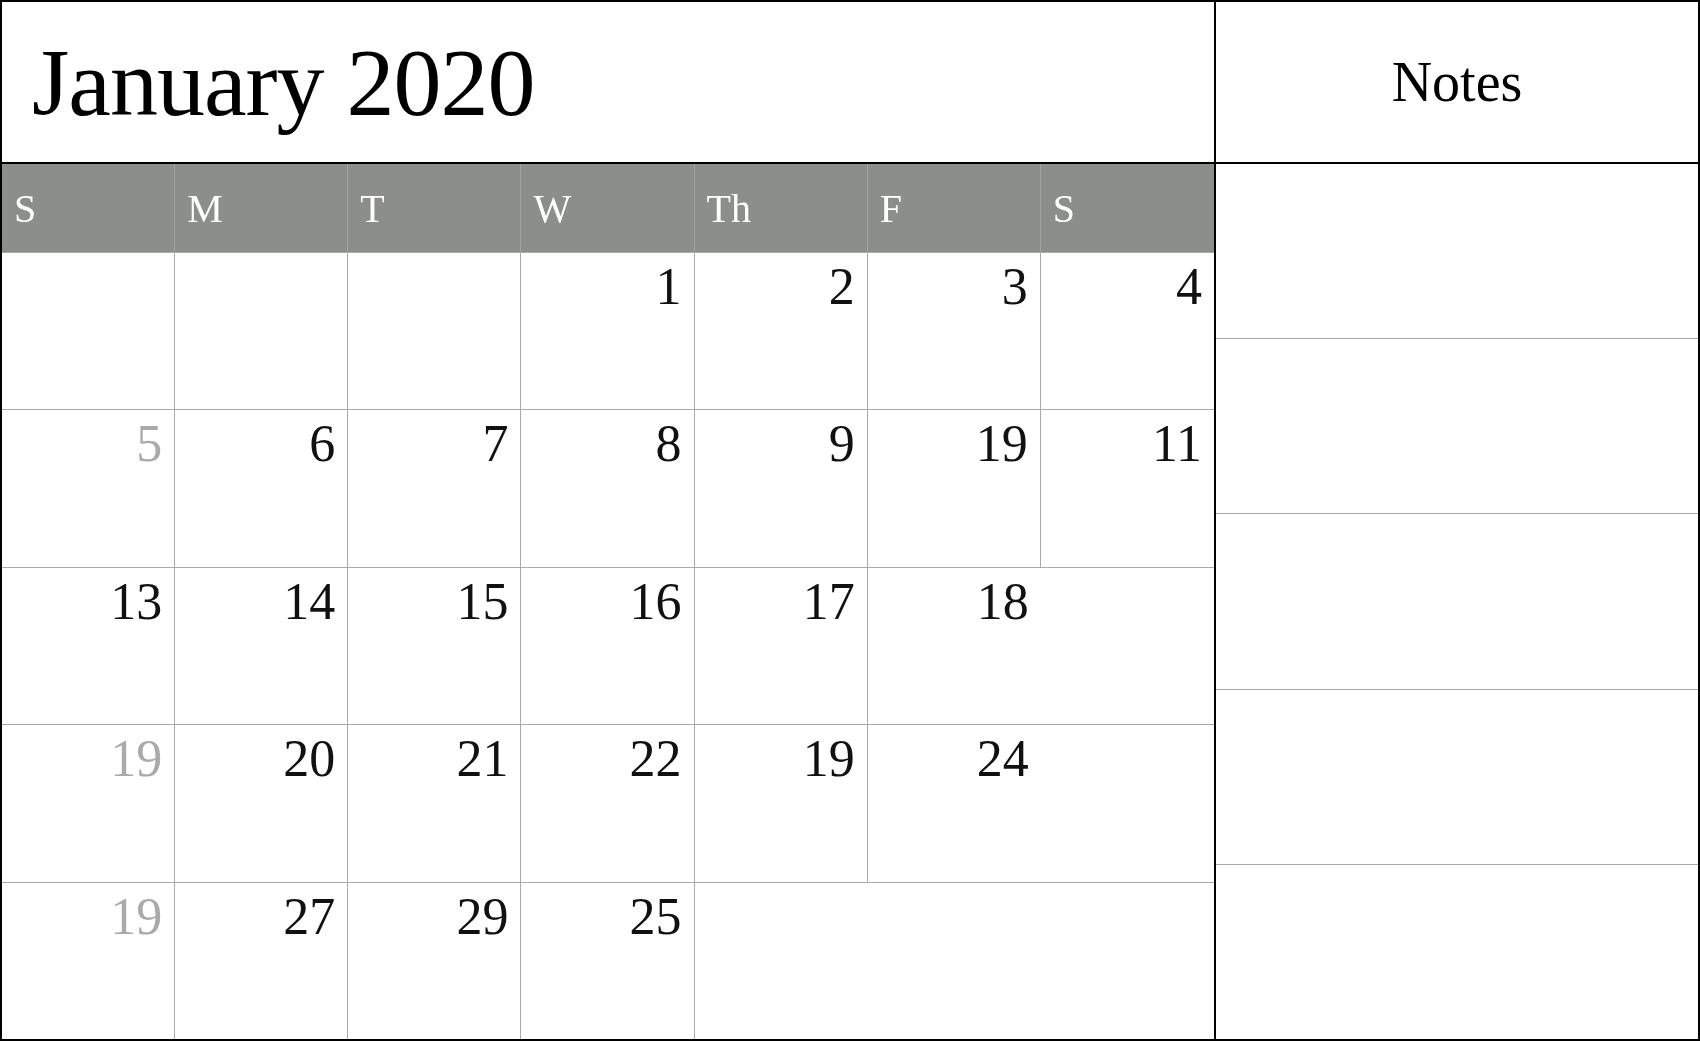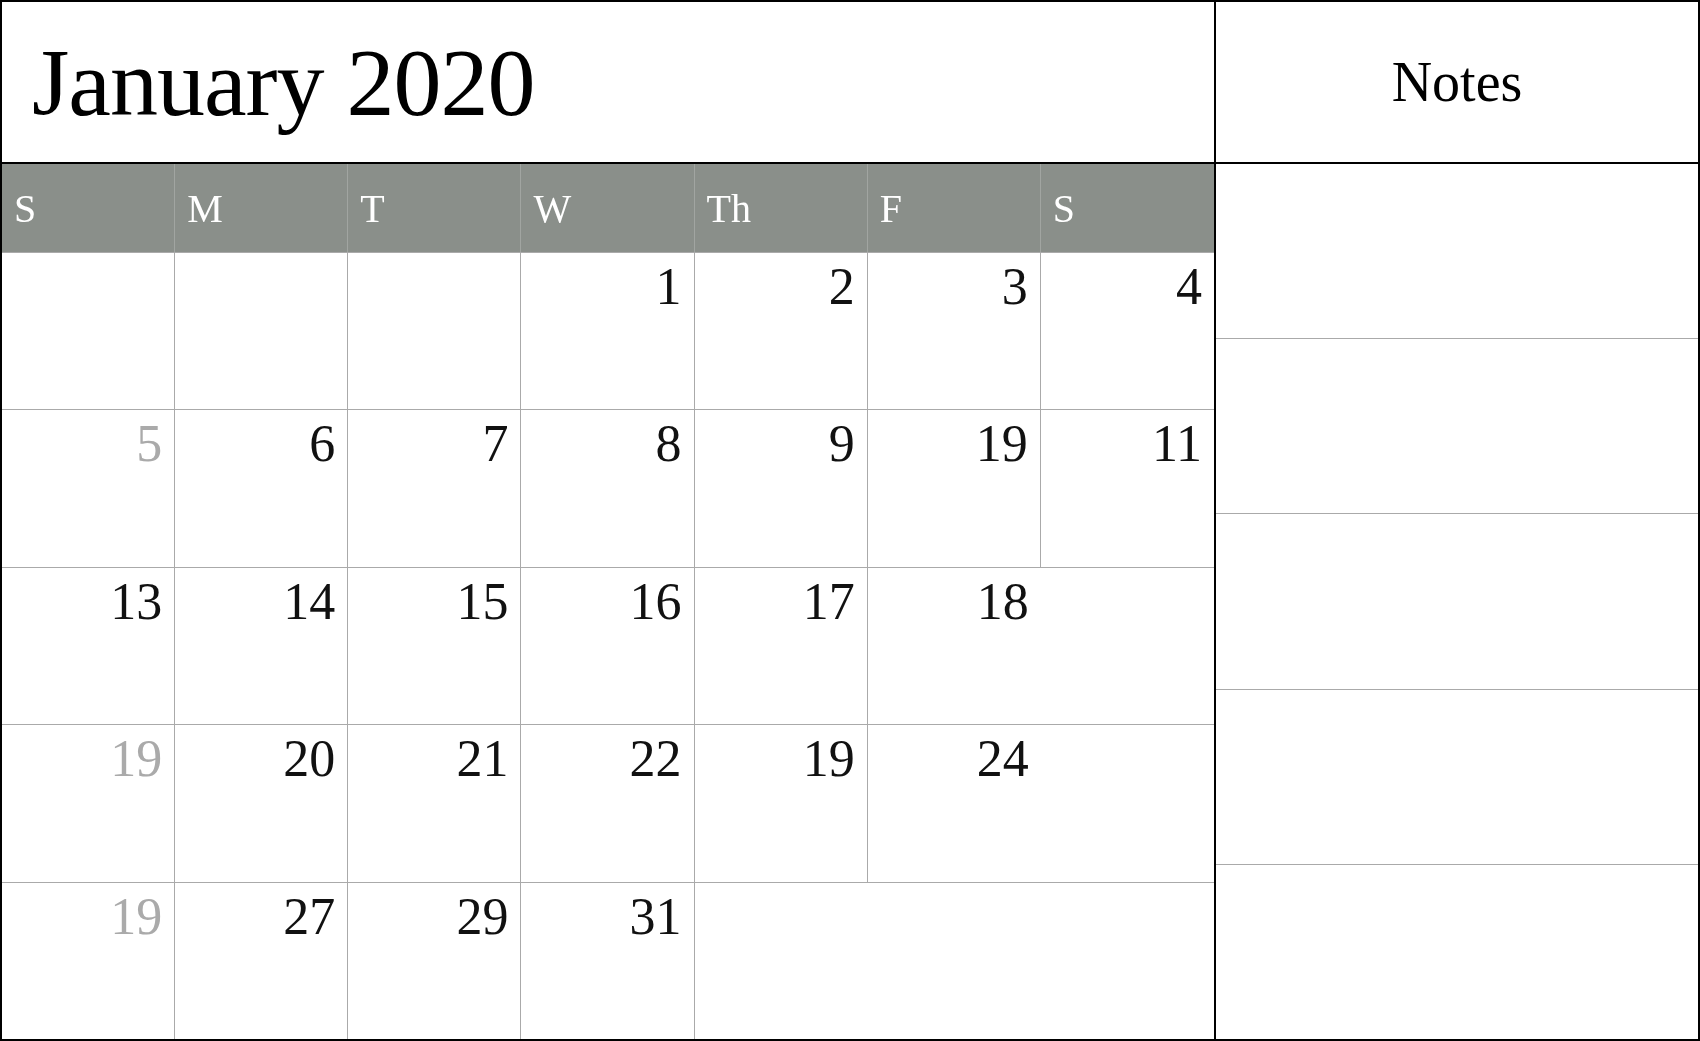--- a/index.html
+++ b/index.html
@@ -257,21 +257,21 @@
           <div class="calendar-cell">
             <span class="cell-number dimmed">19</span>
           </div>
           <div class="calendar-cell">
             <span class="cell-number">27</span>
           </div>
           <div class="calendar-cell">
             <span class="cell-number">29</span>
           </div>
           <div class="calendar-cell">
-            <span class="cell-number">31</span>
+            <span class="cell-number">25</span>
           </div>
           <div class="calendar-cell">
             <span class="cell-number empty">0</span>
           </div>
         </div>
       </div>
   </div>
 
   <div class="notes-panel">
     <div class="notes-header">

